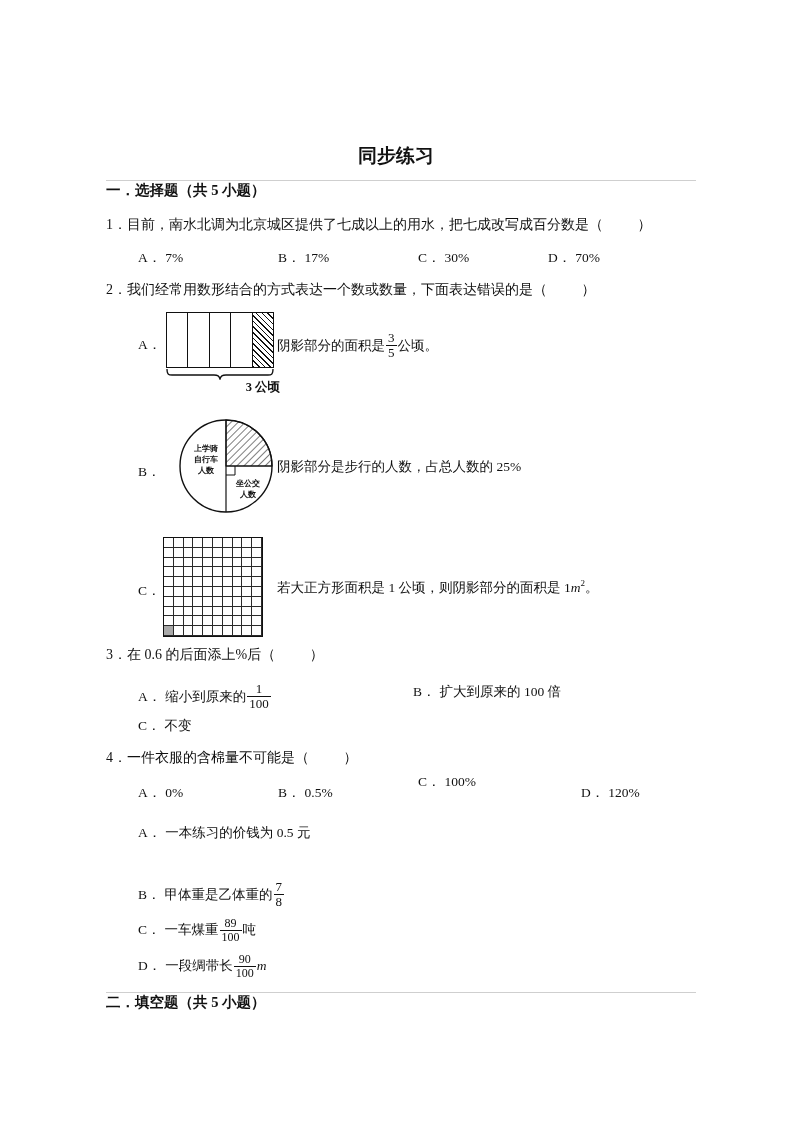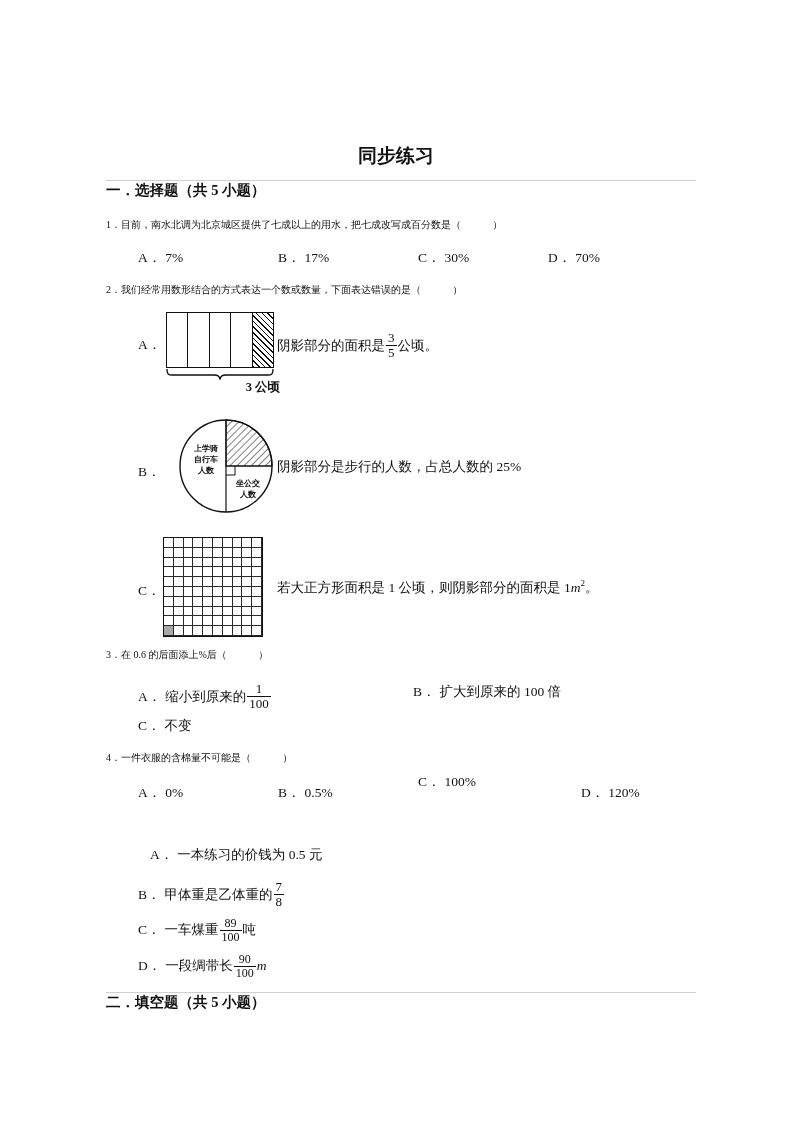--- a/index.html
+++ b/index.html
@@ -54,21 +54,21 @@
     border-top: 1px solid #cfcfcf;
     width: 590px;
   }
   #sec1 { top: 180px; }
   #sec2 { top: 992px; }
 
   
   .q {
     position: absolute;
     left: 106px;
-    font-size: 10px;
+    font-size: 14px;
     line-height: 20px;
     white-space: nowrap;
   }
   .opt {
     position: absolute;
     font-size: 13.5px;
     line-height: 20px;
     white-space: nowrap;
   }
   .opt-ind { margin-right: 4px; }
@@ -403,21 +403,21 @@
   <div class="opt" style="left:278px; top:783px;">
     <span class="opt-ind">B．</span><span>0.5%</span>
   </div>
   <div class="opt" style="left:418px; top:772px;">
     <span class="opt-ind">C．</span><span>100%</span>
   </div>
   <div class="opt" style="left:548px; top:783px;margin-left:33px;">
     <span class="opt-ind">D．</span><span>120%</span>
   </div>
 
-  <div class="opt" style="left:138px; top:845px;margin-left:12px;">
+  <div class="opt" style="left:138px; top:823px;">
     <span class="opt-ind">A．</span><span>一本练习的价钱为 0.5 元</span>
   </div>
   <div class="opt" style="left:138px; top:880px;">
     <span class="opt-ind">B．</span><span>甲体重是乙体重的</span><span class="frac"><span class="num">7</span><span class="den">8</span></span>
   </div>
   <div class="opt" style="left:138px; top:917px;">
     <span class="opt-ind">C．</span><span>一车煤重</span><span class="frac sm"><span class="num">89</span><span class="den">100</span></span><span>吨</span>
   </div>
   <div class="opt" style="left:138px; top:953px;">
     <span class="opt-ind">D．</span><span>一段绸带长</span><span class="frac sm"><span class="num">90</span><span class="den">100</span></span><span class="ital">m</span>

